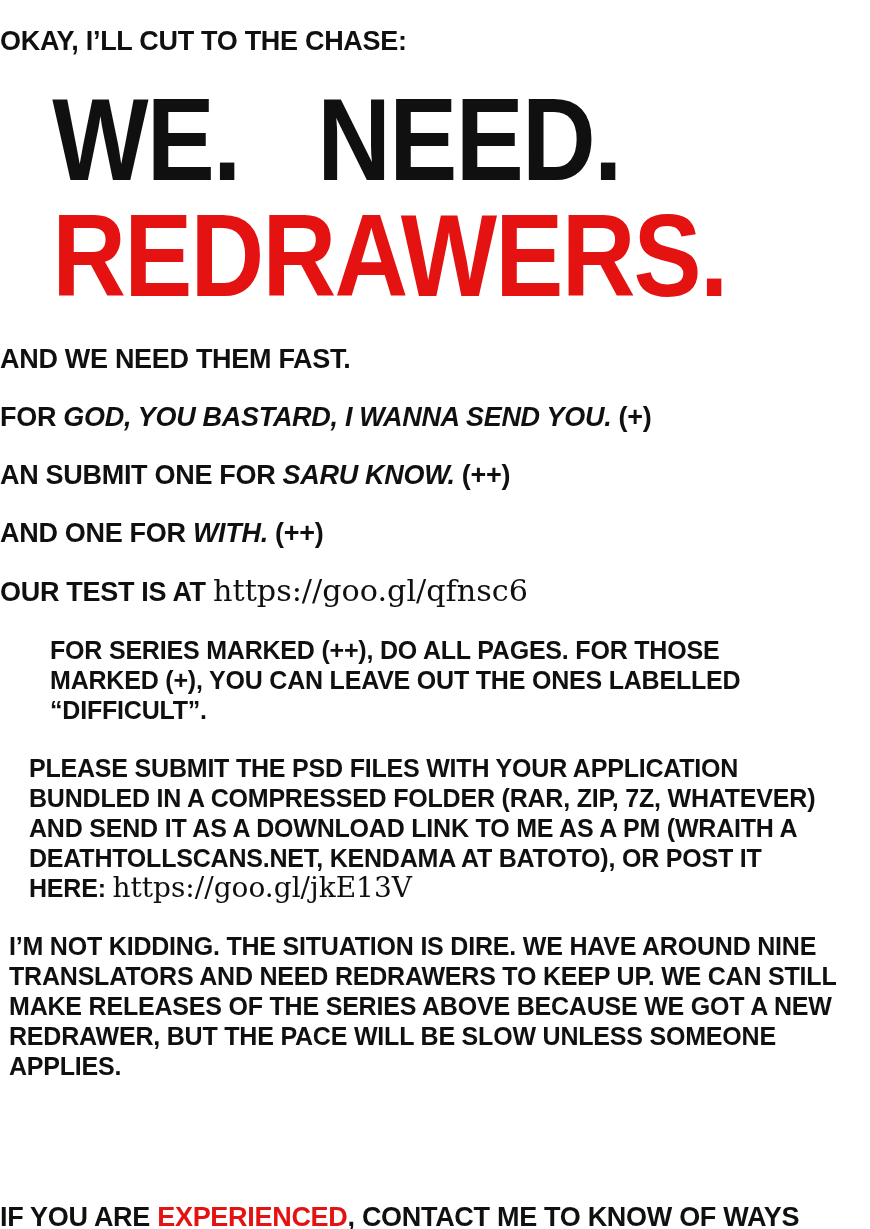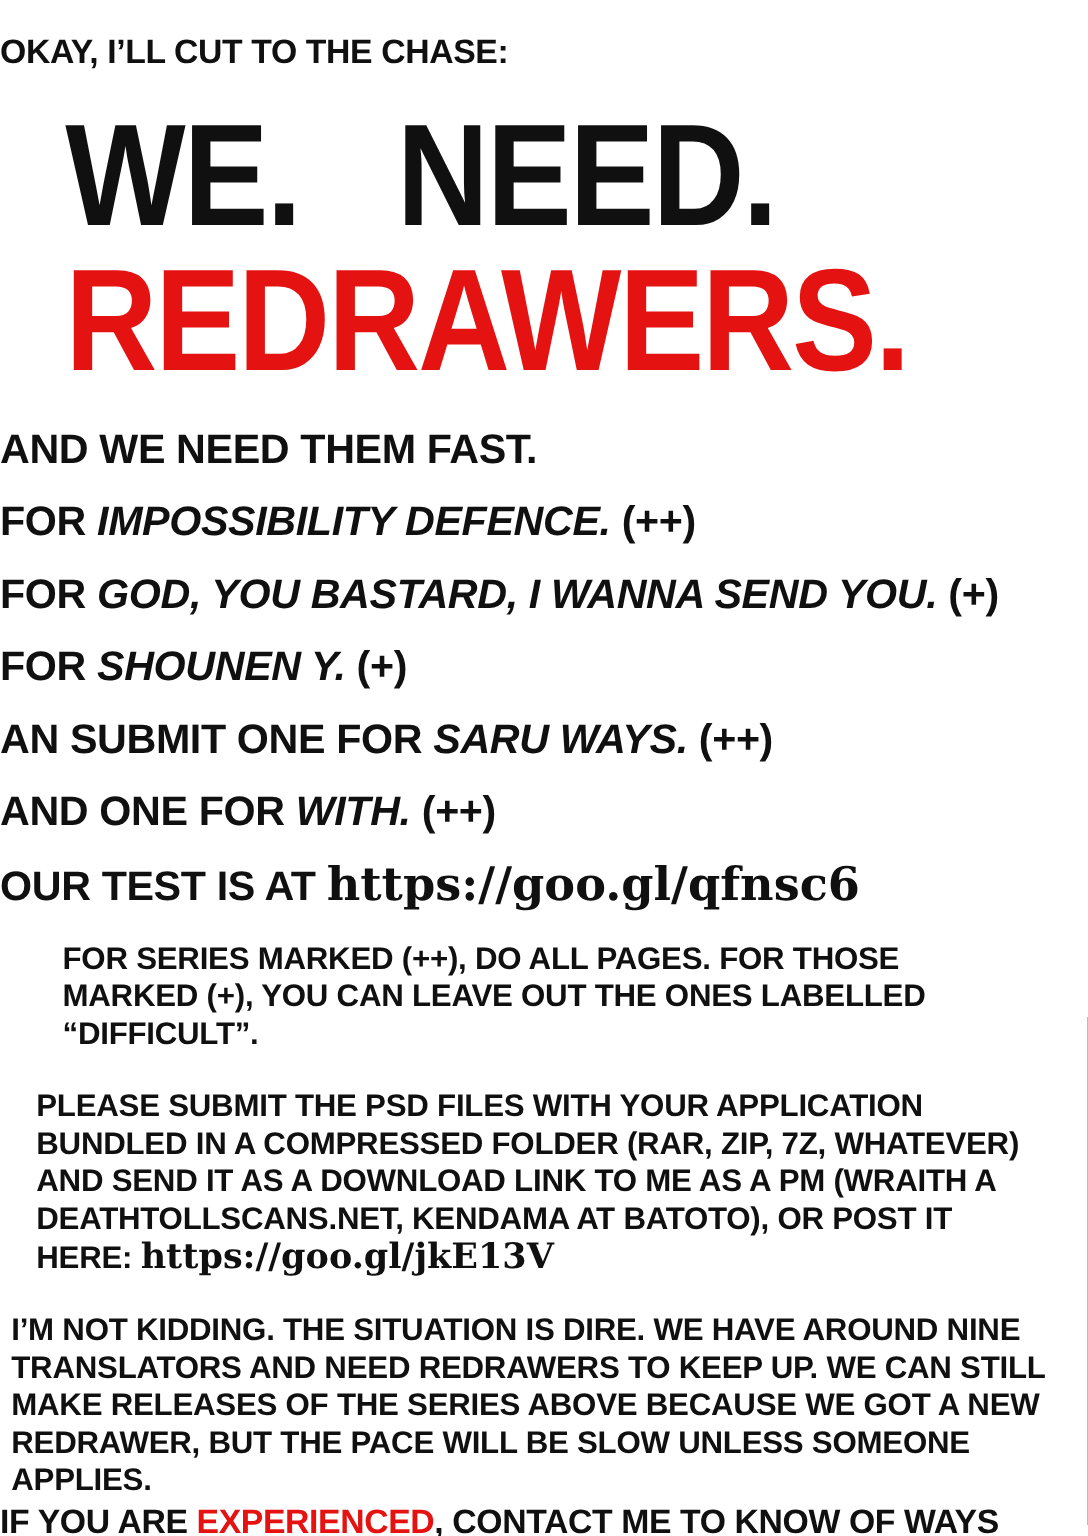--- a/index.html
+++ b/index.html
@@ -29,21 +29,21 @@
     font-size:116px; line-height:116px;
     letter-spacing:-2px;
     word-spacing:0.5em;
     white-space:nowrap;
     transform:scaleX(0.88);
     transform-origin:50% 50%;
   }
   .headline-first{ margin-top:24px; }
   .headline-red{ color:var(--red); }
   .line{
-    font-size:33px; line-height:30px;
+    font-size:27px; line-height:30px;
     letter-spacing:-0.3px;
     margin-top:28px;
   }
   .line-first{ margin-top:30px; }
   .para{
     font-size:25px; line-height:30px;
     letter-spacing:-0.2px;
     margin:28px auto 0;
   }
   .para-0{ max-width:770px; }
@@ -52,43 +52,41 @@
   .footer-line{
     position:absolute;
     left:0; right:0; top:1202px;
     font-size:27px; line-height:30px;
     letter-spacing:-0.3px;
   }
   .seg-title{ font-style:italic; }
   .seg-red{ color:var(--red); }
   .seg-url{
     font-family:"DejaVu Serif", serif;
-    font-weight:700;
+    font-weight:400;
     font-size:1.12em;
     letter-spacing:0;
   }
 </style>
 </head>
 <body>
 
 <div class="page">
 
   <p class="intro">OKAY, I’LL CUT TO THE CHASE:</p>
 
   <h1 class="headline headline-first">WE. NEED.</h1>
 
   <h1 class="headline headline-red">REDRAWERS.</h1>
 
   <p class="line line-first">AND WE NEED THEM FAST.</p>
 
   <div>
-      <p class="line line-0"><span class="seg seg-normal">FOR </span><span class="seg seg-title">IMPOSSIBILITY DEFENCE.</span><span class="seg seg-normal"> (++)</span></p>
       <p class="line line-1"><span class="seg seg-normal">FOR </span><span class="seg seg-title">GOD, YOU BASTARD, I WANNA SEND YOU.</span><span class="seg seg-normal"> (+)</span></p>
-      <p class="line line-2"><span class="seg seg-normal">FOR </span><span class="seg seg-title">SHOUNEN Y.</span><span class="seg seg-normal"> (+)</span></p>
-      <p class="line line-3"><span class="seg seg-normal">AN SUBMIT ONE FOR </span><span class="seg seg-title">SARU WAYS.</span><span class="seg seg-normal"> (++)</span></p>
+      <p class="line line-3"><span class="seg seg-normal">AN SUBMIT ONE FOR </span><span class="seg seg-title">SARU KNOW.</span><span class="seg seg-normal"> (++)</span></p>
       <p class="line line-4"><span class="seg seg-normal">AND ONE FOR </span><span class="seg seg-title">WITH.</span><span class="seg seg-normal"> (++)</span></p>
     </div>
 
   <p class="line"><span class="seg seg-normal">OUR TEST IS AT </span><span class="seg seg-url">https://goo.gl/qfnsc6</span></p>
 
   <div>
       <p class="para para-0"><span class="seg seg-normal">FOR SERIES MARKED (++), DO ALL PAGES. FOR THOSE MARKED (+), YOU CAN LEAVE OUT THE ONES LABELLED “DIFFICULT”.</span></p>
       <p class="para para-1"><span class="seg seg-normal">PLEASE SUBMIT THE PSD FILES WITH YOUR APPLICATION BUNDLED IN A COMPRESSED FOLDER (RAR, ZIP, 7Z, WHATEVER) AND SEND IT AS A DOWNLOAD LINK TO ME AS A PM (WRAITH A DEATHTOLLSCANS.NET, KENDAMA AT BATOTO), OR POST IT HERE: </span><span class="seg seg-url">https://goo.gl/jkE13V</span></p>
       <p class="para para-2"><span class="seg seg-normal">I’M NOT KIDDING. THE SITUATION IS DIRE. WE HAVE AROUND NINE TRANSLATORS AND NEED REDRAWERS TO KEEP UP. WE CAN STILL MAKE RELEASES OF THE SERIES ABOVE BECAUSE WE GOT A NEW REDRAWER, BUT THE PACE WILL BE SLOW UNLESS SOMEONE APPLIES.</span></p>
     </div>

